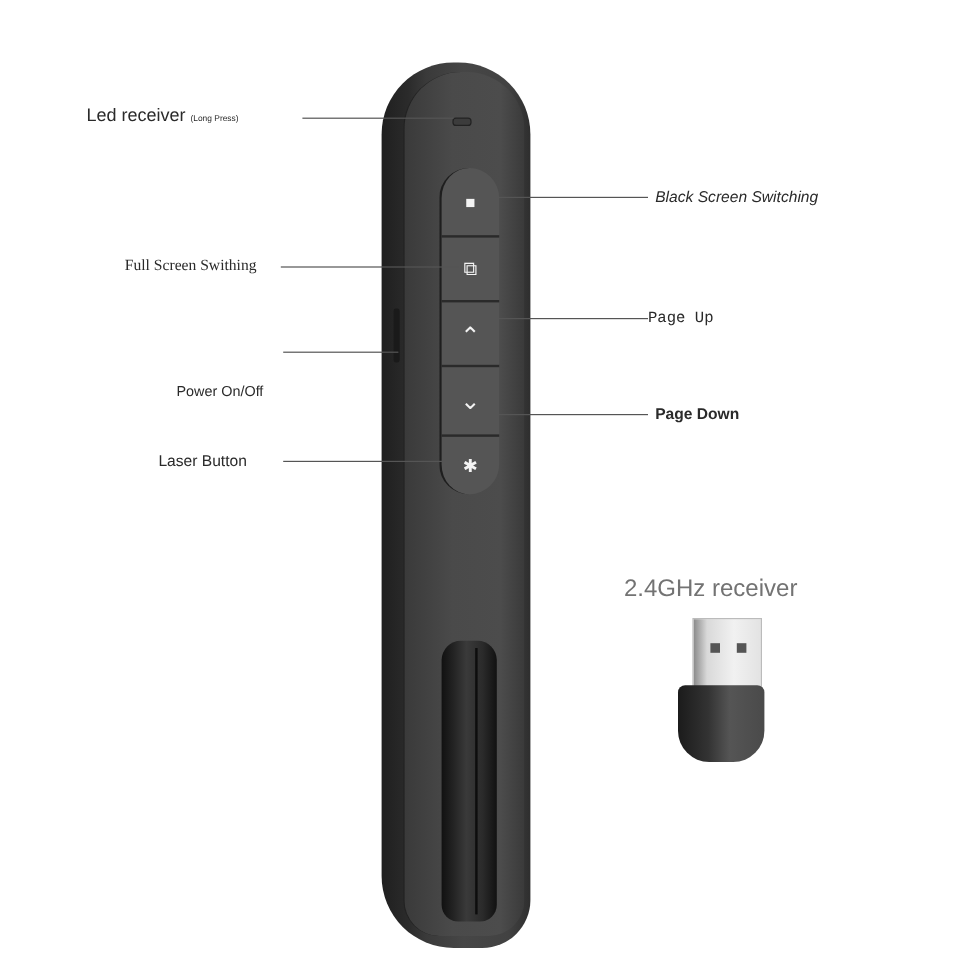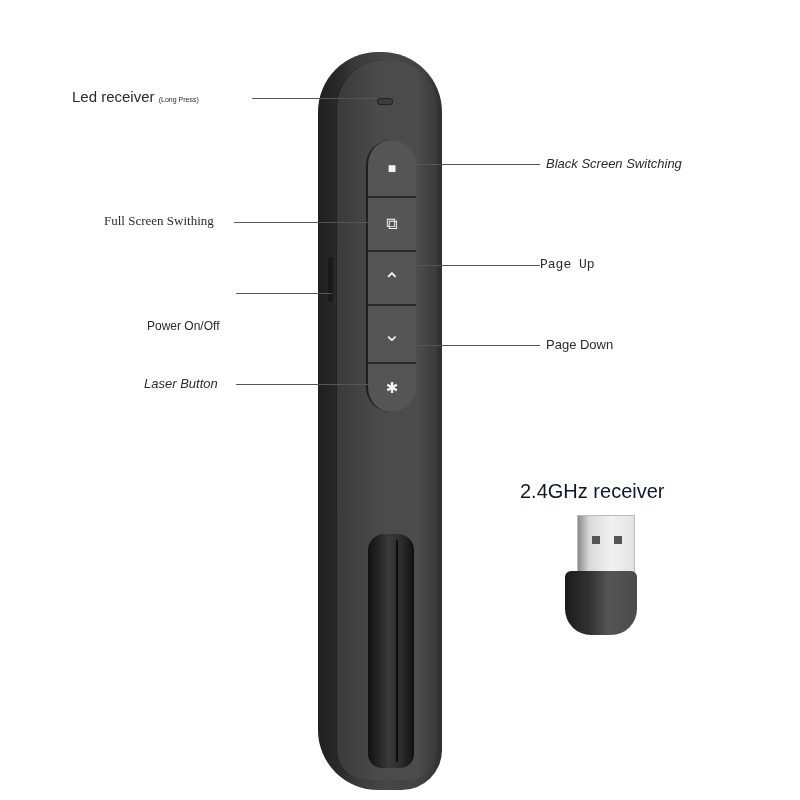--- a/index.html
+++ b/index.html
@@ -70,26 +70,26 @@
 
 <div class="label" style="left:104px;top:213px;font-family:Liberation Serif, serif;">Full Screen Swithing</div>
 <div class="leader" style="left:234px;top:222px;width:148px;"></div>
 
 <div class="label" style="left:540px;top:257px;font-family:Liberation Mono, monospace;">Page Up</div>
 <div class="leader" style="left:390px;top:265px;width:150px;"></div>
 
 <div class="label" style="left:147px;top:286px;font-size:12px;margin-top:33px;">Power On/Off</div>
 <div class="leader" style="left:236px;top:293px;width:96px;"></div>
 
-<div class="label" style="left:546px;top:337px;">Page Down</div>
+<div class="label" style="left:546px;top:337px;font-weight:bold;">Page Down</div>
 <div class="leader" style="left:390px;top:345px;width:150px;"></div>
 
-<div class="label" style="left:144px;top:376px;font-style:italic;">Laser Button</div>
+<div class="label" style="left:132px;top:376px;">Laser Button</div>
 <div class="leader" style="left:236px;top:384px;width:146px;"></div>
 
-<div class="label" style="left:520px;top:480px;font-size:20px;color:#0f172a;">2.4GHz receiver</div>
+<div class="label" style="left:520px;top:480px;font-size:20px;color:#737373;">2.4GHz receiver</div>
 <div class="receiver">
   <div class="usb-metal">
     <div class="usb-hole" style="left:14px;"></div>
     <div class="usb-hole" style="left:36px;"></div>
   </div>
   <div class="usb-cap"></div>
 </div>
 
 </body></html>

